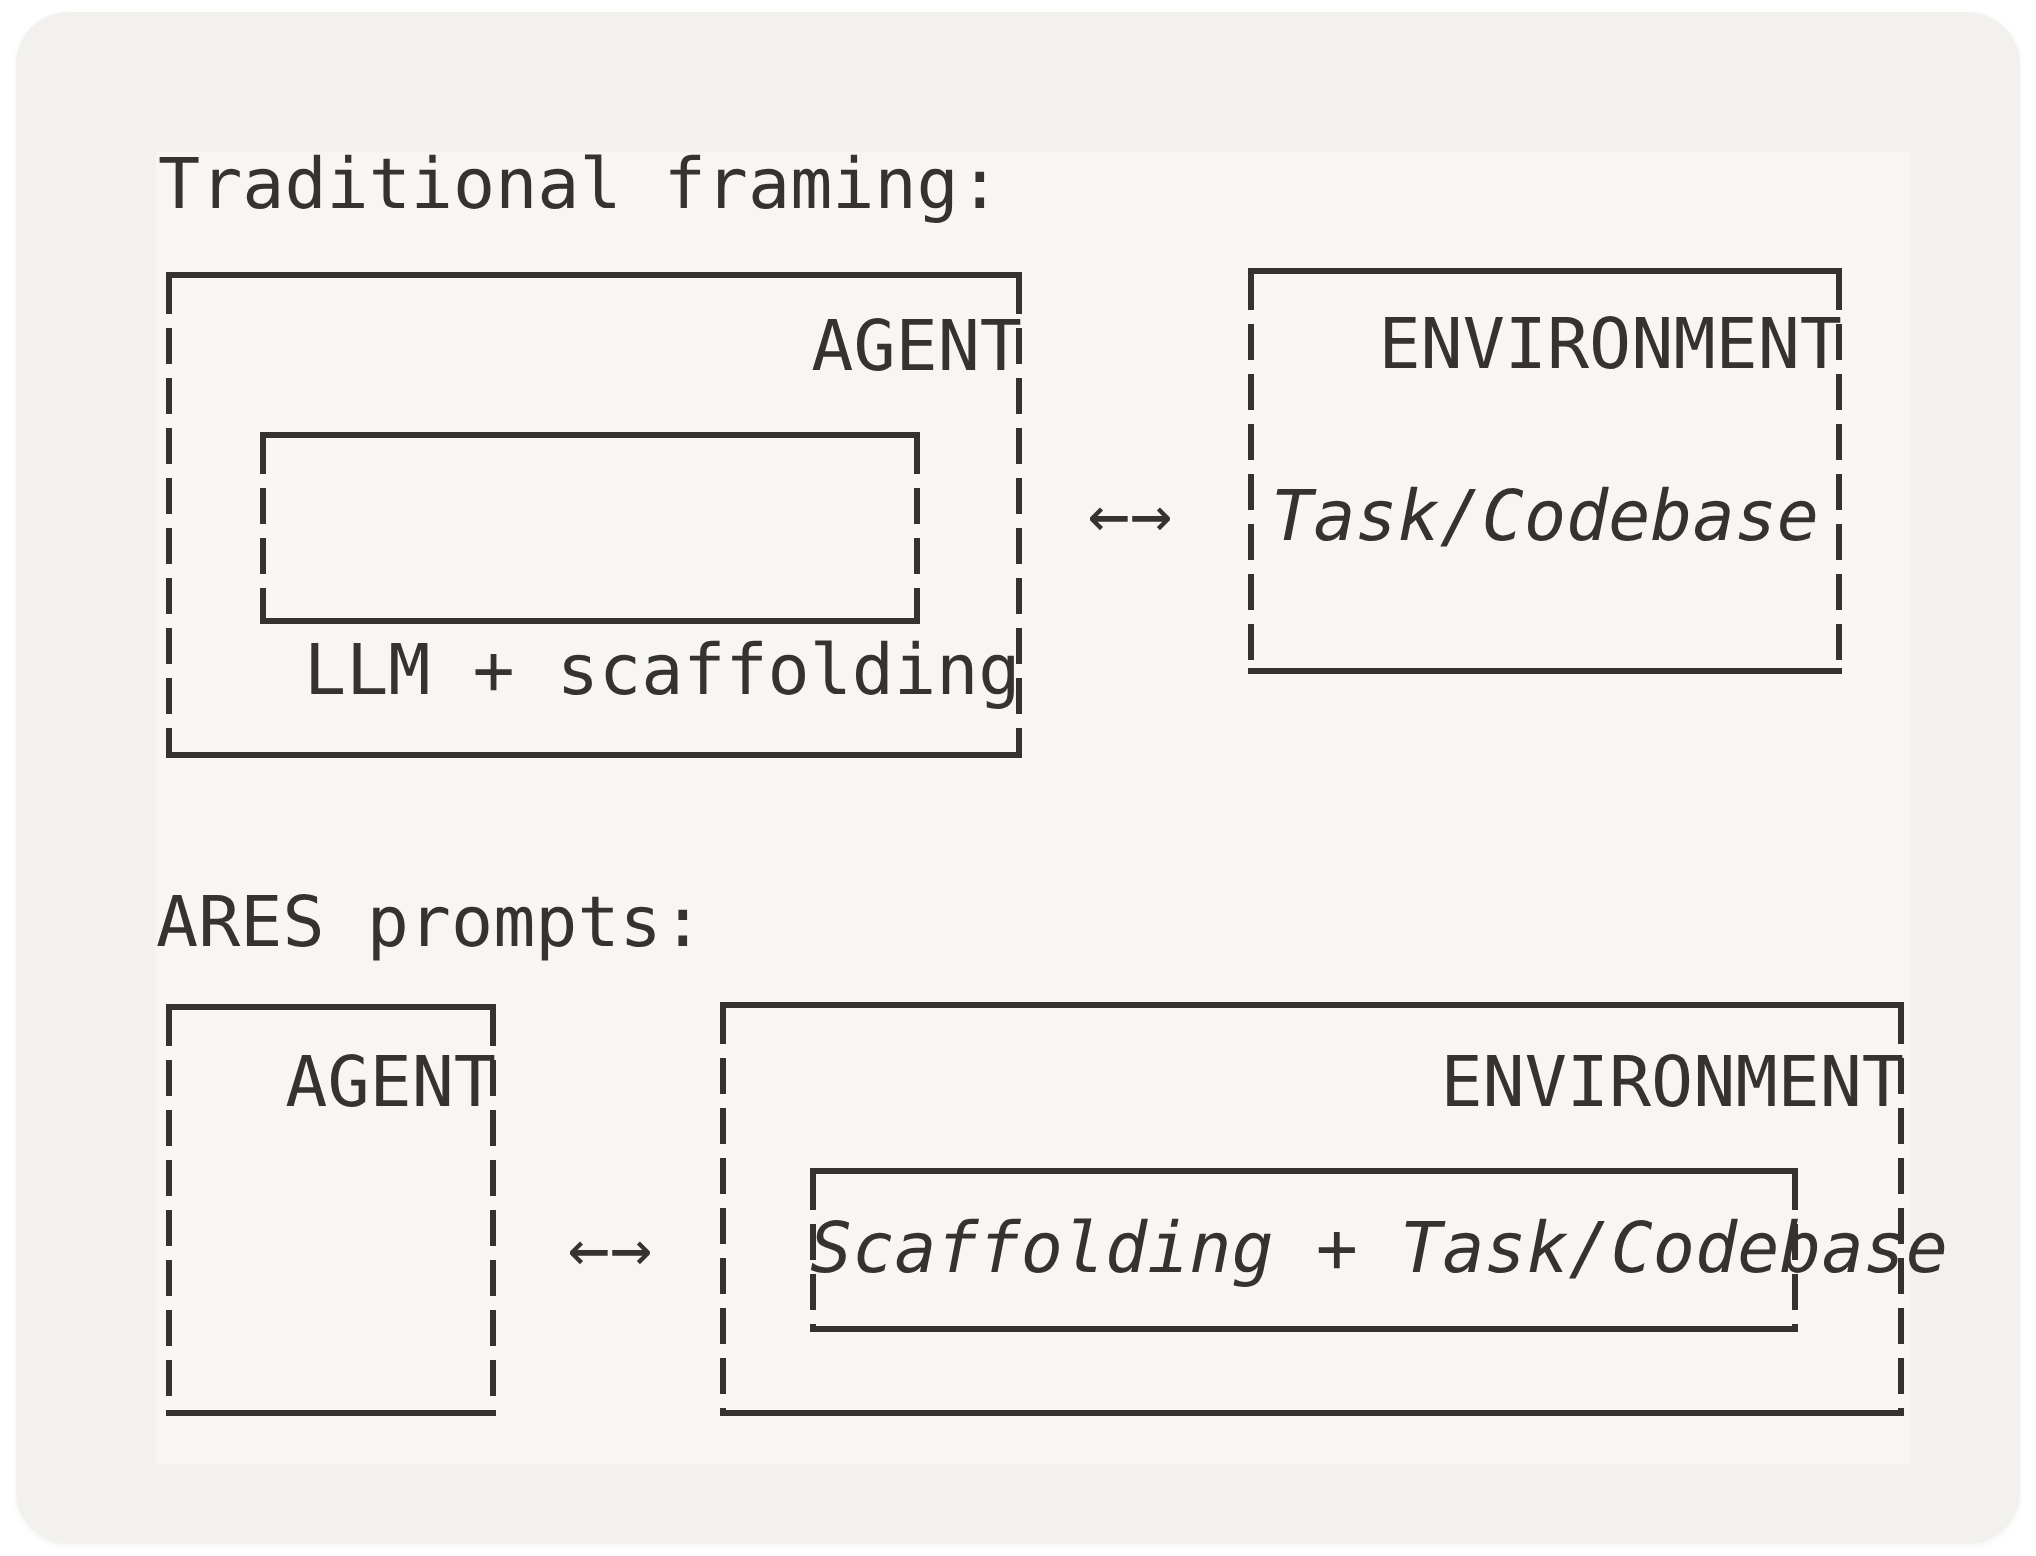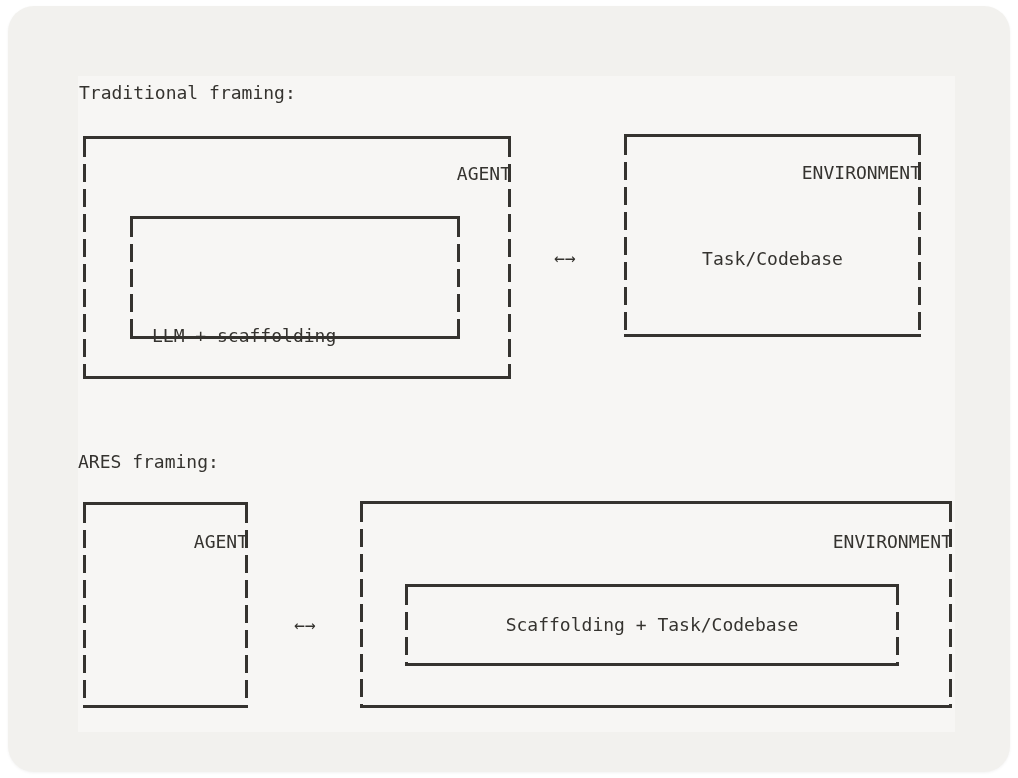--- a/index.html
+++ b/index.html
@@ -7,21 +7,21 @@
     --card-bg:#f2f1ee;
     --panel-bg:#f7f6f4;
     --ink:#35332f;
   }
   *{margin:0;padding:0;box-sizing:border-box;}
   html,body{background:var(--page-bg);}
   .stage{
     position:relative;width:1018px;height:778px;overflow:hidden;
     background:var(--page-bg);
     font-family:"DejaVu Sans Mono","Liberation Mono",monospace;
-    color:var(--ink);font-size:18px;padding-left:13px;
+    color:var(--ink);font-size:35px;padding-left:13px;
   }
   .card{
     position:absolute;left:8px;top:6px;width:1002px;height:766px;
     background:var(--card-bg);border-radius:26px;
     box-shadow:0 1px 3px rgba(0,0,0,0.05);
   }
   .panel{
     position:absolute;left:70px;top:70px;width:877px;height:656px;
     background:var(--panel-bg);
   }
@@ -36,31 +36,31 @@
     background:repeating-linear-gradient(180deg,var(--ink) 0 18px,transparent 18px 25px);
   }
   .dbox::before{left:0;}
   .dbox::after{right:0;}
 
   #box-t-agent{left:75px;top:130px;width:428px;height:243px;}
   #box-t-env  {left:616px;top:128px;width:297px;height:203px;}
   #box-b-agent{left:75px;top:496px;width:165px;height:206px;}
   #box-b-env  {left:352px;top:495px;width:592px;height:207px;}
 
-  #inner-t-agent{left:47px;top:77px;width:330px;height:123px;}
+  #inner-t-agent{left:47px;top:77px;width:330px;height:96px;}
   #inner-b-llm  {left:46px;top:78px;width:69px;height:84px;}
   #inner-b-env  {left:45px;top:80px;width:494px;height:82px;}
 
   .lbl{position:absolute;left:0;right:0;text-align:right;line-height:34px;white-space:pre;}
   #box-t-agent > .lbl{top:18px;left:-34px;}   
   #box-t-env   > .lbl{top:19px;}
   #box-b-agent > .lbl{top:20px;}
   #box-b-env   > .lbl{top:21px;left:-40px;}   
 
-  .body-line{position:absolute;left:0;right:0;text-align:center;line-height:34px;white-space:pre;}
+  .body-line{position:absolute;left:0;right:0;text-align:center;line-height:34px;white-space:pre;font-style:italic;}
   #box-t-env .body-line{top:105px;}
   #inner-b-llm .body-line{top:22px;}
   #inner-b-env .body-line{top:21px;}
 
   .inner-text{position:absolute;left:22px;top:17px;line-height:40px;text-align:left;white-space:pre;}
 
   .arrow{position:absolute;width:80px;text-align:center;line-height:34px;white-space:pre;}
   #arrow-t{left:517px;top:235px;}
   #arrow-b{left:257px;top:602px;}
 </style>
@@ -82,21 +82,21 @@
       </div>
     </div>
 
     <div class="arrow" id="arrow-t">←→</div>
 
     <div class="dbox" id="box-t-env">
       <div class="lbl">ENVIRONMENT</div>
       <div class="body-line">Task/Codebase</div>
     </div>
 
-    <div class="heading" id="heading-ares">ARES framing:</div>
+    <div class="heading" id="heading-ares">ARES prompts:</div>
 
     <div class="dbox" id="box-b-agent">
       <div class="lbl">AGENT</div>
     </div>
 
     <div class="arrow" id="arrow-b">←→</div>
 
     <div class="dbox" id="box-b-env">
       <div class="lbl">ENVIRONMENT</div>
       <div class="dbox" id="inner-b-env">

